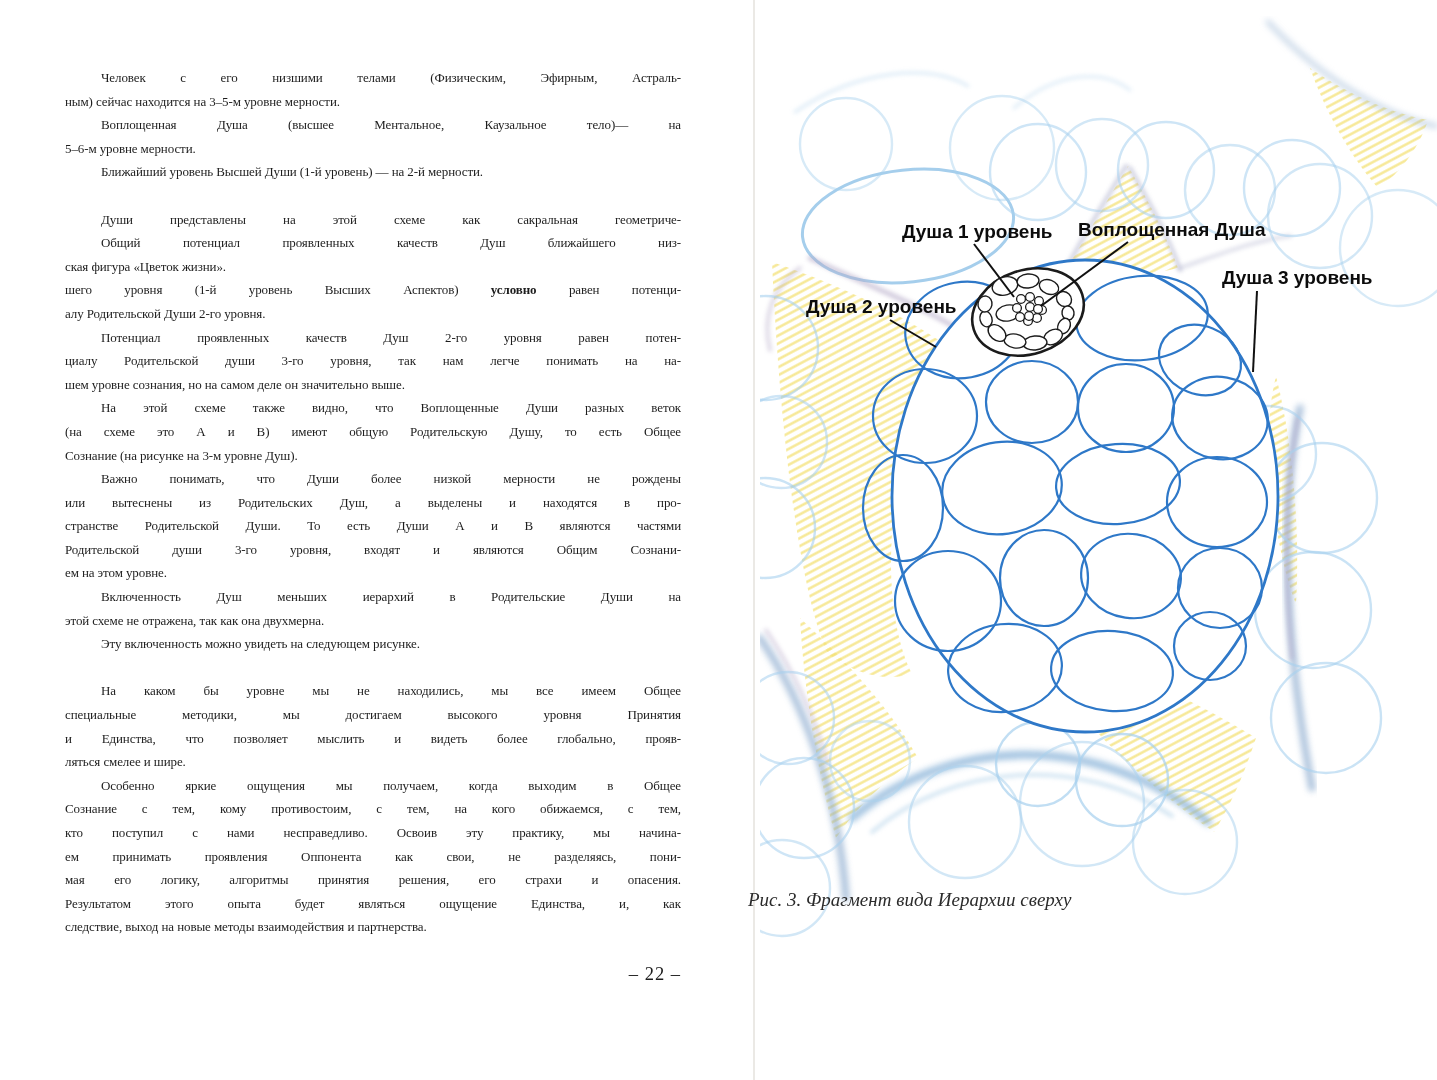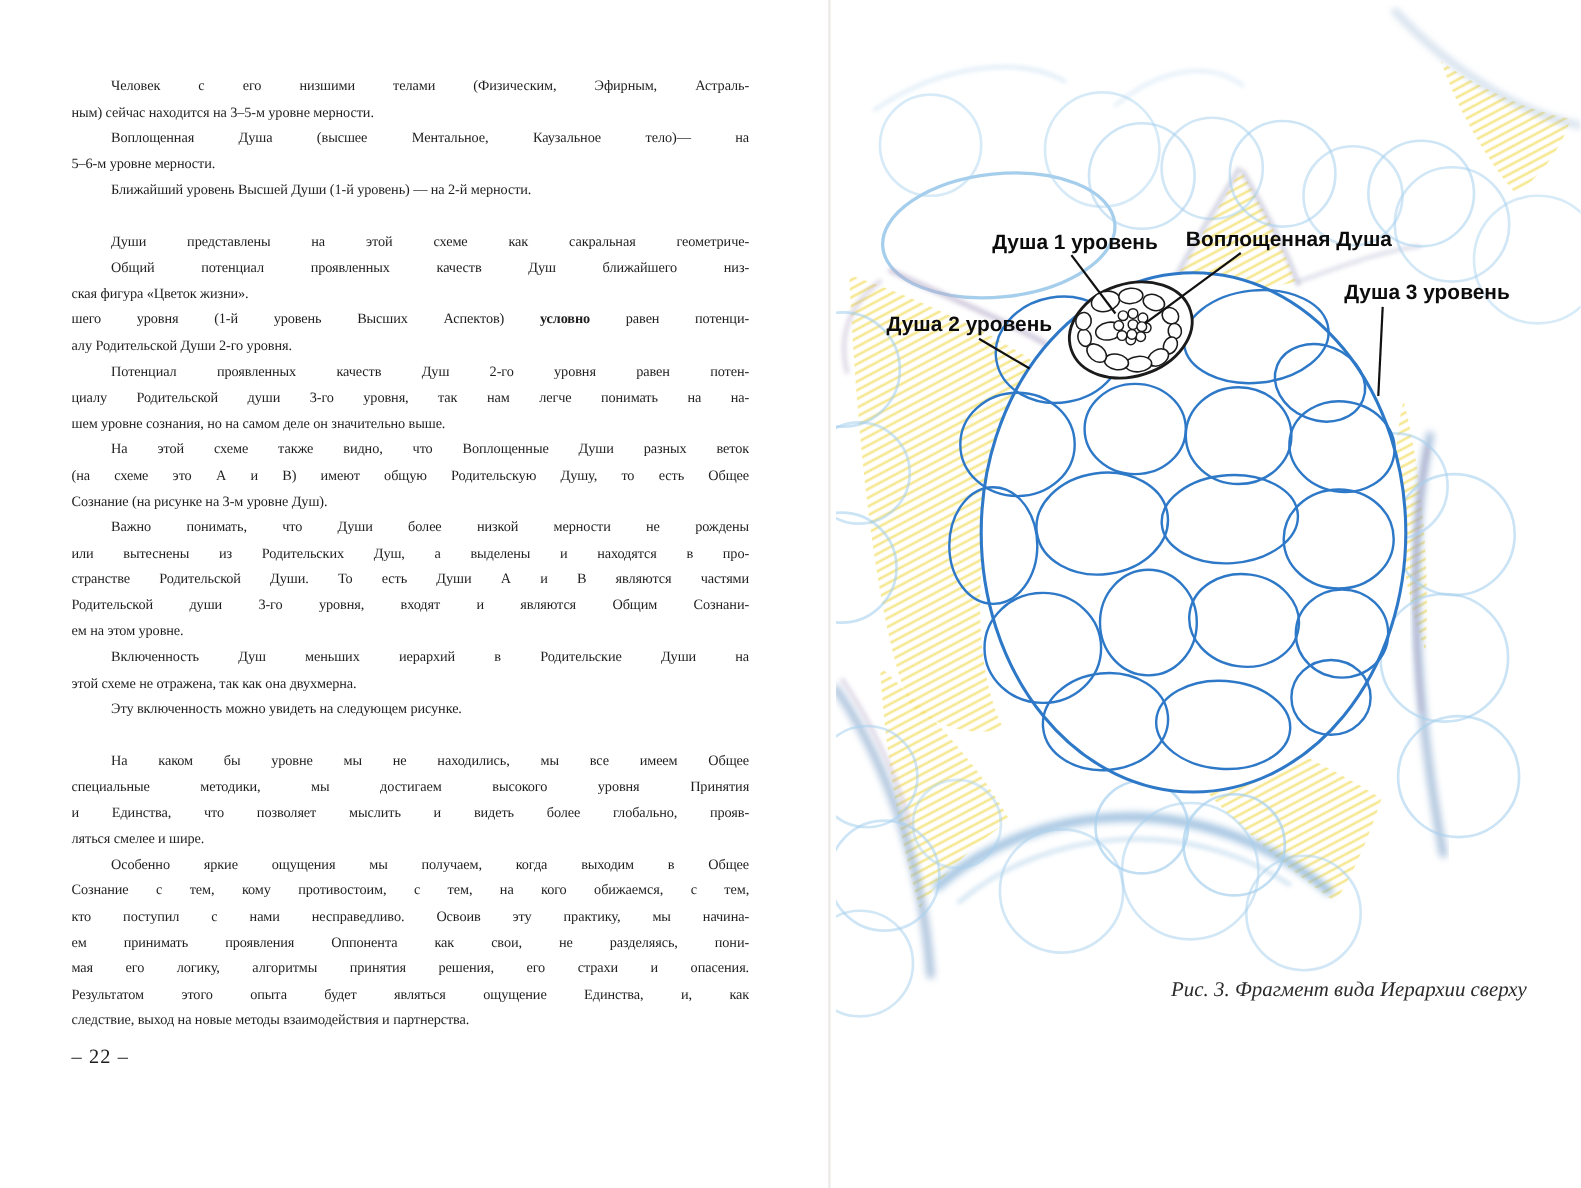--- a/index.html
+++ b/index.html
@@ -17,28 +17,28 @@
   }
   .line{
     height:23.6px;line-height:23.6px;font-size:13px;
     text-align:justify;overflow:hidden;letter-spacing:-0.1px;
     white-space:normal;
   }
   .line.first{text-indent:36px}
   .line .j{display:inline-block;width:100%;height:0}
   .gap{height:23.6px}
   #page-number{
-    margin-top:12px;text-align:left;font-size:18.5px;
+    margin-top:25px;text-align:right;font-size:18.5px;
     letter-spacing:1px;color:#1d1d1d;
   }
   
-  #figure-wrap{position:absolute;left:760px;top:4px;width:677px;height:935px}
+  #figure-wrap{position:absolute;left:760px;top:16px;width:677px;height:935px}
   #figure-wrap svg{display:block}
   #figure-caption{
-    position:absolute;left:748px;top:889px;width:640px;text-align:right;
+    position:absolute;left:748px;top:889px;width:640px;text-align:left;
     font-style:italic;font-size:19px;color:#2b2b2b;
     font-family:"Liberation Serif",serif;
   }
 </style>
 </head>
 <body>
 
 <div id="page-gutter"></div>
 
 <div id="left-page">

